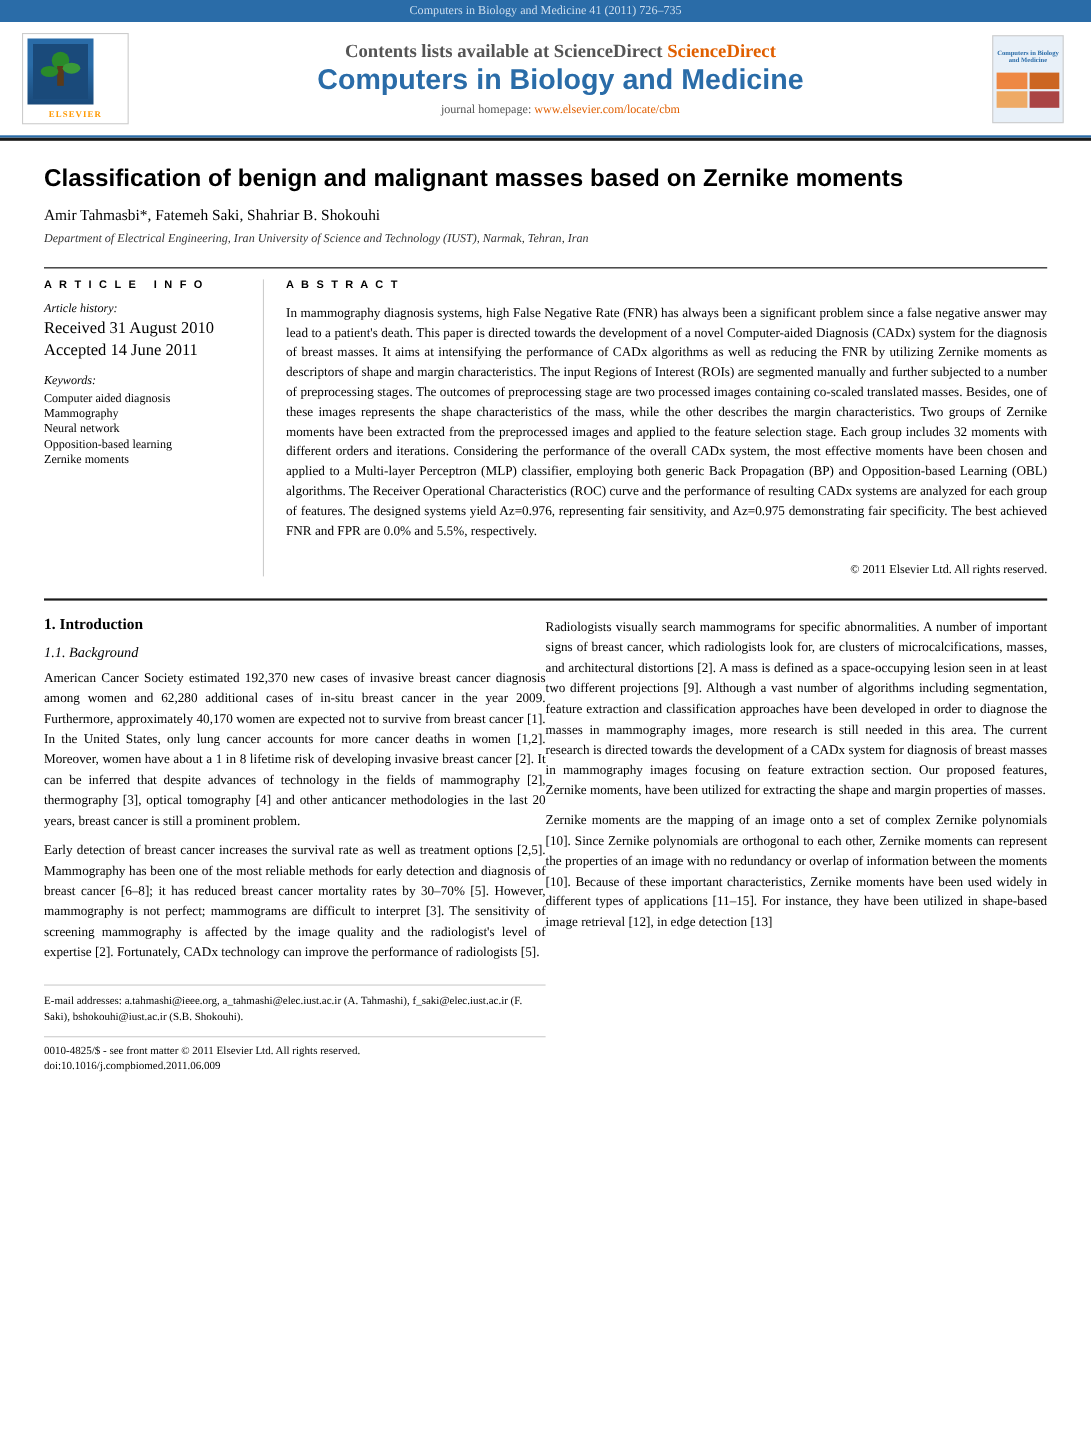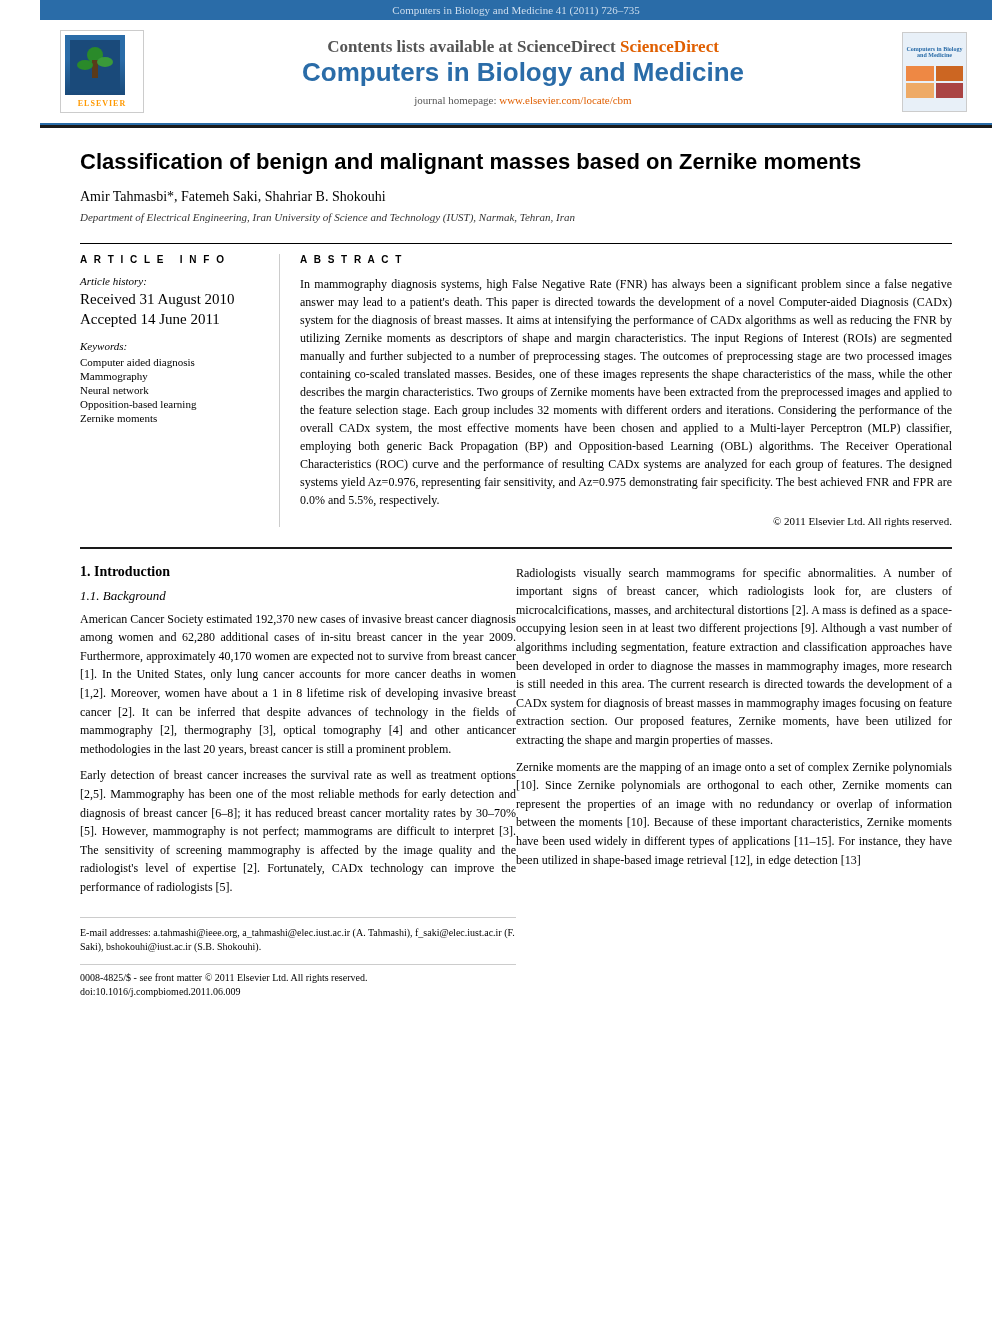--- a/index.html
+++ b/index.html
@@ -8,42 +8,41 @@
       font-family: 'Times New Roman', Times, serif;
       font-size: 13px;
       color: #000;
       width: 992px;
     }
     .page-wrapper {
       background: #fff;
       width: 992px;
       min-height: 1323px;
       position: relative;
-      padding-left: 40px;
     }
 
     
     .top-bar {
       background: #2a6ca8;
       text-align: center;
       padding: 4px 0;
       font-size: 11px;
       color: #cde;
     }
 
     
     .journal-header {
       display: flex;
       align-items: center;
       padding: 10px 20px;
       border-bottom: 2px solid #2a6ca8;
       position: relative;
     }
     .elsevier-logo {
-      width: 84px;
+      width: 97px;
       flex-shrink: 0;
     }
     .elsevier-logo-inner {
       border: 1px solid #ccc;
       padding: 4px;
       text-align: center;
       font-size: 9px;
     }
     .elsevier-tree {
       width: 60px;
@@ -212,21 +211,21 @@
 
     .abstract-text {
       font-size: 12px;
       line-height: 1.5;
       text-align: justify;
       color: #000;
     }
     .copyright-line {
       text-align: right;
       font-size: 11px;
-      margin-top: 6px;
+      margin-top: 21px;
     }
 
     
     .section-divider {
       border: none;
       border-top: 2px solid #1a1a1a;
       margin: 15px 0;
     }
 
     
@@ -376,21 +375,21 @@
         <p class="body-text">Early detection of breast cancer increases the survival rate as well as treatment options [2,5]. Mammography has been one of the most reliable methods for early detection and diagnosis of breast cancer [6–8]; it has reduced breast cancer mortality rates by 30–70% [5]. However, mammography is not perfect; mammograms are difficult to interpret [3]. The sensitivity of screening mammography is affected by the image quality and the radiologist's level of expertise [2]. Fortunately, CADx technology can improve the performance of radiologists [5].</p>
 
         <div class="footnote-area">
           <p class="footnote-text">
             <span>E-mail addresses:</span>
             <span>a.tahmashi@ieee.org, a_tahmashi@elec.iust.ac.ir (A. Tahmashi), f_saki@elec.iust.ac.ir (F. Saki), bshokouhi@iust.ac.ir (S.B. Shokouhi).</span>
           </p>
         </div>
 
         <div style="margin-top: 10px; border-top: 1px solid #ccc; padding-top: 6px;">
-          <p class="footnote-text">0008-4825/$ - see front matter © 2011 Elsevier Ltd. All rights reserved.</p>
+          <p class="footnote-text">0010-4825/$ - see front matter © 2011 Elsevier Ltd. All rights reserved.</p>
           <p class="footnote-text">doi:10.1016/j.compbiomed.2011.06.009</p>
         </div>
       </div>
 
       <div class="body-right-col">
         <p class="body-text">Radiologists visually search mammograms for specific abnormalities. A number of important signs of breast cancer, which radiologists look for, are clusters of microcalcifications, masses, and architectural distortions [2]. A mass is defined as a space-occupying lesion seen in at least two different projections [9]. Although a vast number of algorithms including segmentation, feature extraction and classification approaches have been developed in order to diagnose the masses in mammography images, more research is still needed in this area. The current research is directed towards the development of a CADx system for diagnosis of breast masses in mammography images focusing on feature extraction section. Our proposed features, Zernike moments, have been utilized for extracting the shape and margin properties of masses.</p>
         <p class="body-text">Zernike moments are the mapping of an image onto a set of complex Zernike polynomials [10]. Since Zernike polynomials are orthogonal to each other, Zernike moments can represent the properties of an image with no redundancy or overlap of information between the moments [10]. Because of these important characteristics, Zernike moments have been used widely in different types of applications [11–15]. For instance, they have been utilized in shape-based image retrieval [12], in edge detection [13]</p>
       </div>
 
     </div>

